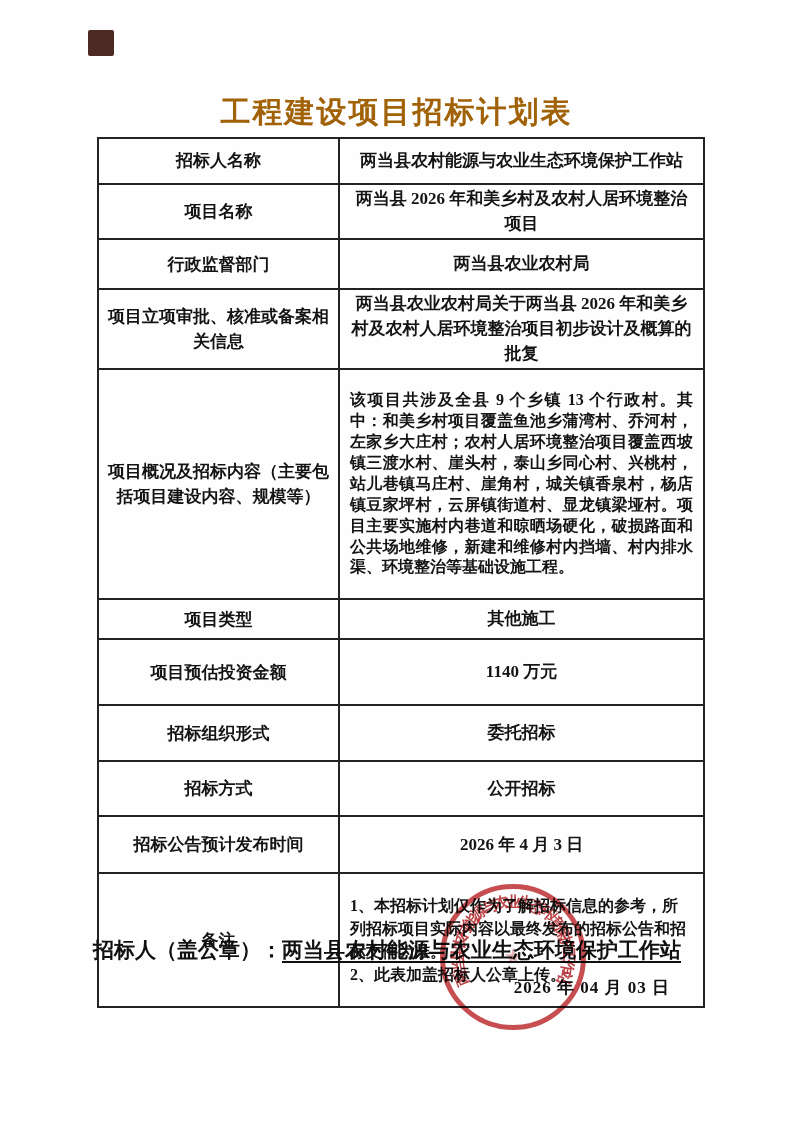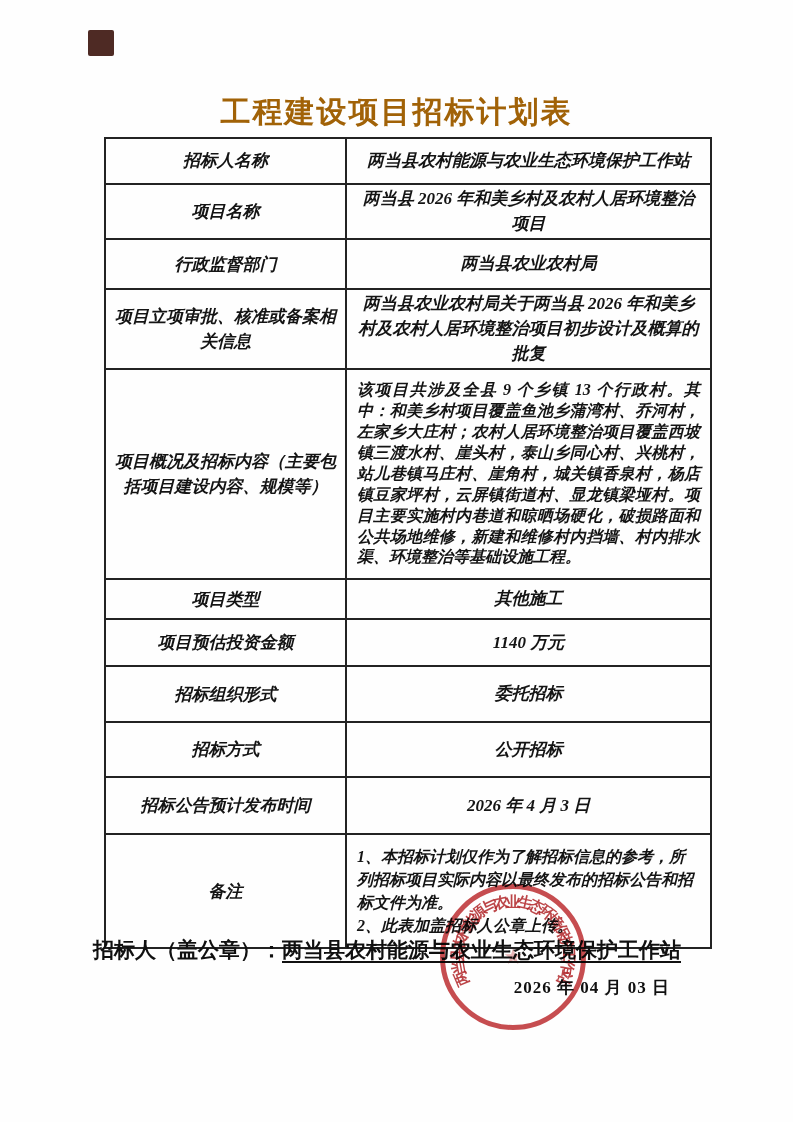--- a/index.html
+++ b/index.html
@@ -4,27 +4,27 @@
 <style>
   html,body{margin:0;padding:0;}
   body{width:793px;height:1122px;background:#ffffff;font-family:"Liberation Serif","DejaVu Serif",serif;}
   .page{position:relative;width:793px;height:1122px;background:#fefefe;overflow:hidden;color:#151515;}
 
   .scan-mark{position:absolute;left:88px;top:30px;width:26px;height:26px;background:#4e2a24;border-radius:2px;}
 
   .doc-title{position:absolute;left:0;top:92px;width:100%;text-align:center;
     font-size:30px;font-weight:bold;letter-spacing:2px;color:#a16207;}
 
-  table.bid-table{position:absolute;left:104px;top:137px;width:570px;
-    border-collapse:collapse;table-layout:fixed;font-style:italic;}
+  table.bid-table{position:absolute;left:97px;top:137px;width:570px;
+    border-collapse:collapse;table-layout:fixed;}
   table.bid-table td{border:2px solid #232323;vertical-align:middle;
     font-size:17px;font-weight:bold;color:#141414;padding:2px 8px;}
   td.c-label{width:223px;text-align:center;line-height:1.5;}
   td.c-value{width:347px;text-align:center;line-height:1.45;}
-  td.c-value.left{text-align:justify;text-justify:inter-ideograph;padding:10px 10px;}
+  td.c-value.left{text-align:justify;text-justify:inter-ideograph;padding:20px 10px;}
   td.c-value .para{margin:0;}
   tr.r-overview td.c-value{font-size:16px;line-height:20.9px;font-weight:bold;}
   tr.r-remark td.c-value{font-size:16px;line-height:23px;text-align:left;}
 
   .sign-line{position:absolute;top:936px;left:0;width:681px;text-align:right;
     font-size:21px;font-weight:bold;color:#101010;}
   .sign-line .signer-name{text-decoration:underline;text-underline-offset:4px;}
   .date-line{position:absolute;top:976px;left:0;width:670px;text-align:right;
     font-size:17px;font-weight:bold;color:#101010;letter-spacing:1px;}
 
@@ -77,21 +77,21 @@
           <td class="c-value left">
             <div class="para">该项目共涉及全县 9 个乡镇 13 个行政村。其中：和美乡村项目覆盖鱼池乡蒲湾村、乔河村，左家乡大庄村；农村人居环境整治项目覆盖西坡镇三渡水村、崖头村，泰山乡同心村、兴桃村，站儿巷镇马庄村、崖角村，城关镇香泉村，杨店镇豆家坪村，云屏镇街道村、显龙镇梁垭村。项目主要实施村内巷道和晾晒场硬化，破损路面和公共场地维修，新建和维修村内挡墙、村内排水渠、环境整治等基础设施工程。</div>
           </td>
         </tr>
         <tr style="height: 40px;">
           <td class="c-label">项目类型</td>
           <td class="c-value">
             <div class="para">其他施工</div>
           </td>
         </tr>
-        <tr style="height: 47px;">
+        <tr style="height: 66px;">
           <td class="c-label">项目预估投资金额</td>
           <td class="c-value">
             <div class="para">1140 万元</div>
           </td>
         </tr>
         <tr style="height: 56px; border-radius: 12px;">
           <td class="c-label">招标组织形式</td>
           <td class="c-value">
             <div class="para">委托招标</div>
           </td>

